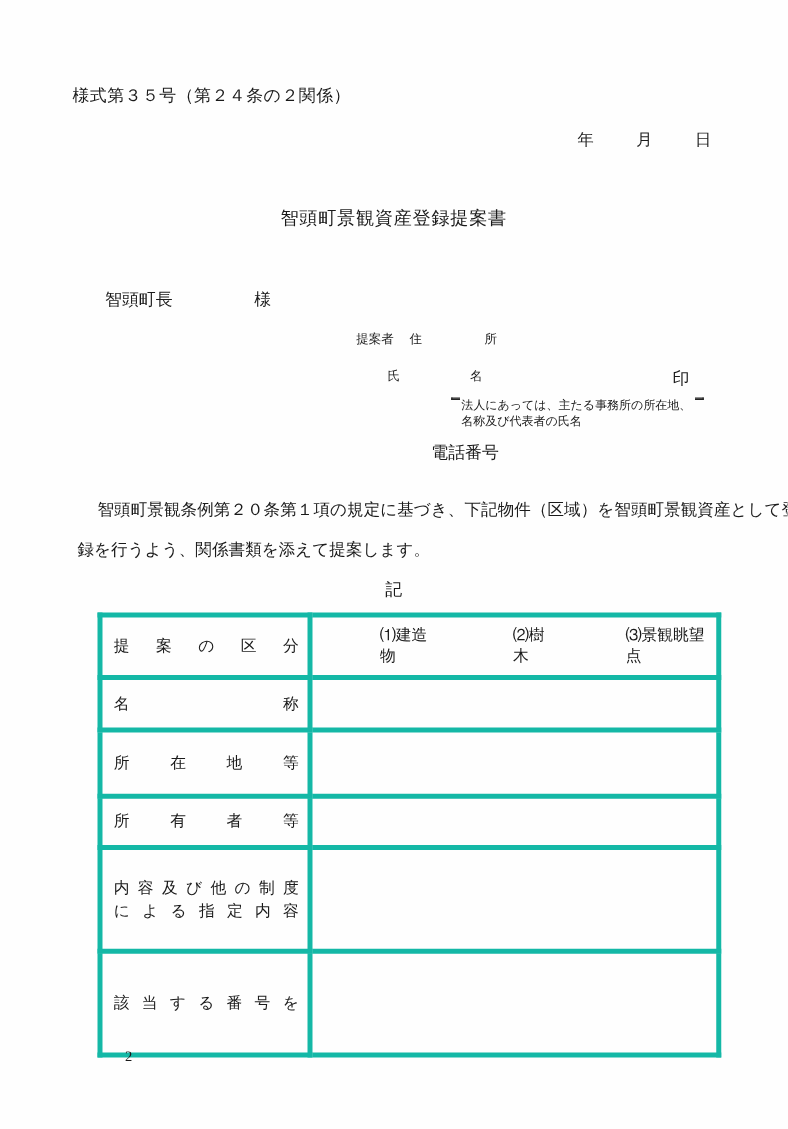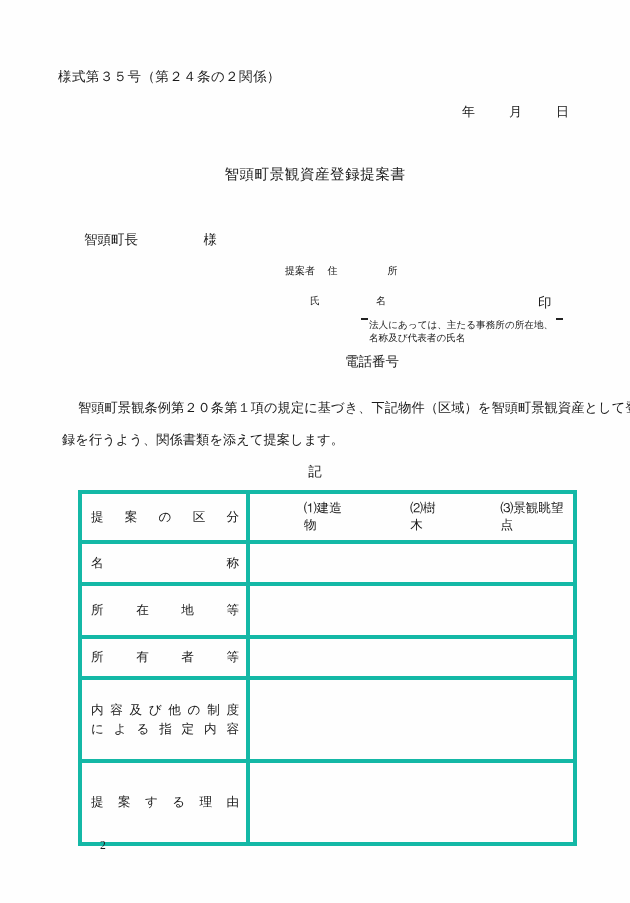--- a/index.html
+++ b/index.html
@@ -257,21 +257,21 @@
         <td class="lbl">
           <span class="lbl-two">
             <span>内容及び他の制度</span>
             <span>による指定内容</span>
           </span>
         </td>
         <td class="val"></td>
       </tr>
       <tr style="height:83px;">
         <td class="lbl">
-          <span class="lbl-spread">提案する理由</span>
+          <span class="lbl-spread">該当する番号を</span>
         </td>
         <td class="val"></td>
       </tr>
     </tbody>
   </table>
 
   <div class="remarks">
     <div class="row">
       <span class="tag"></span>
       <span class="num">2</span>

